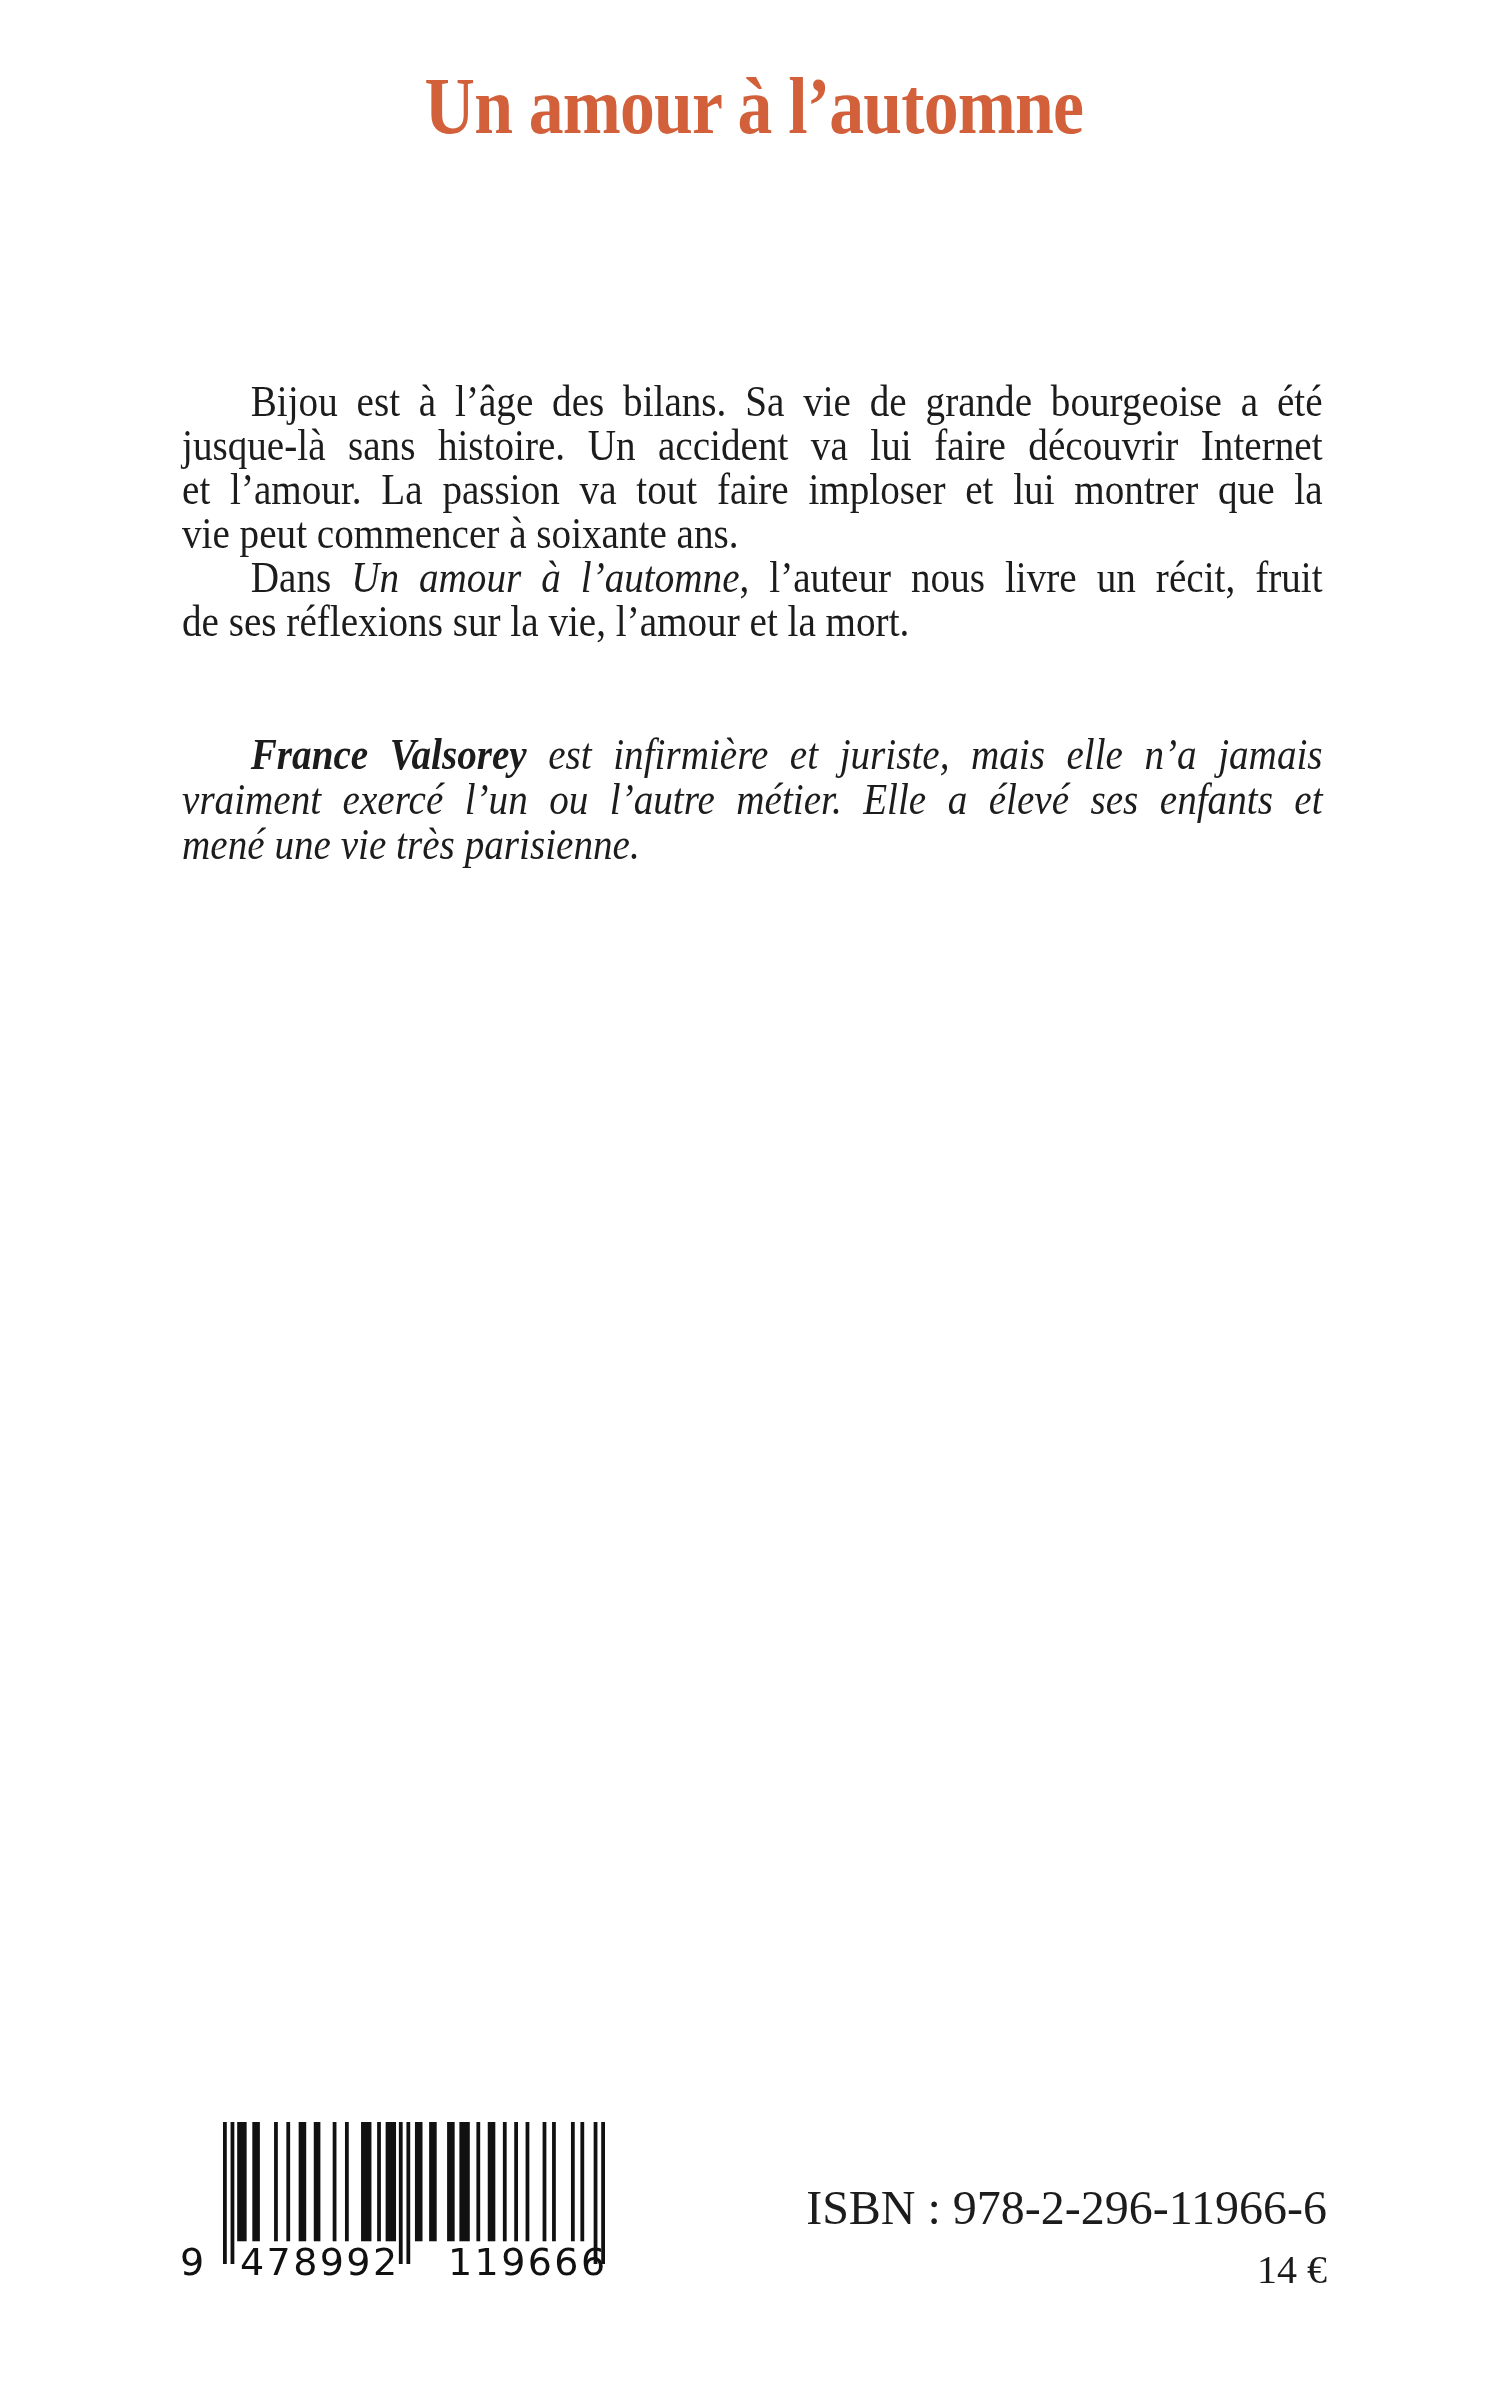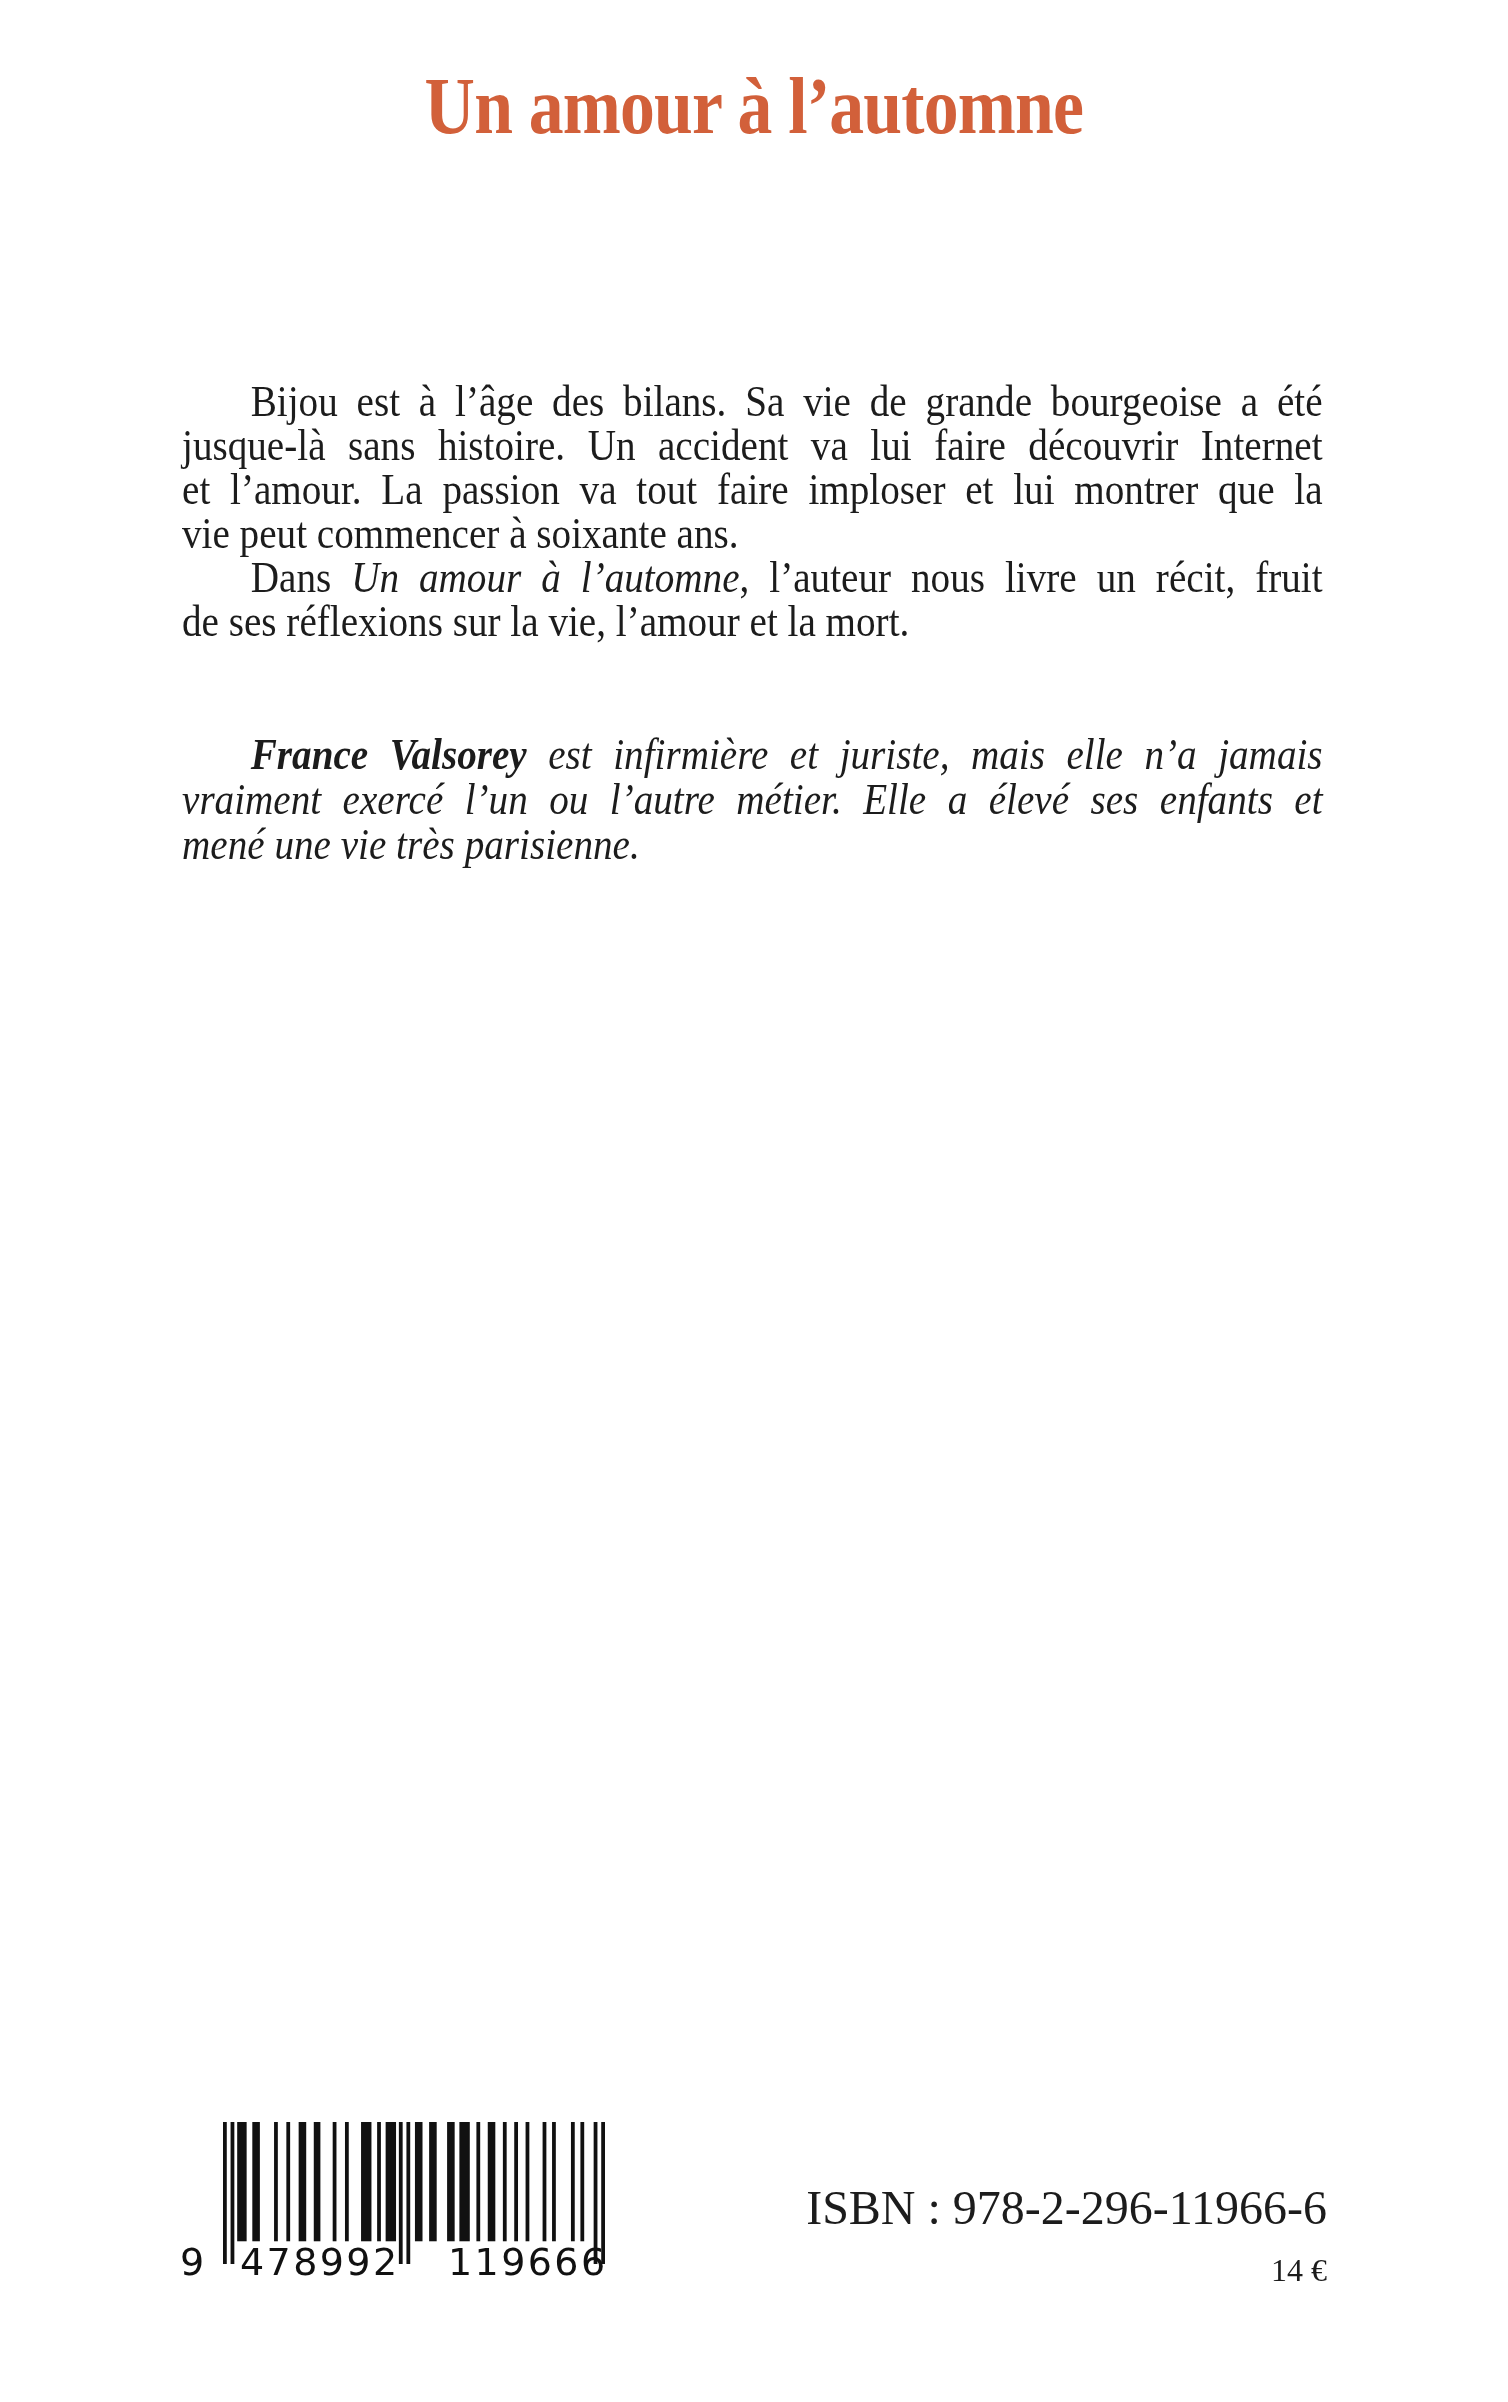--- a/index.html
+++ b/index.html
@@ -9,21 +9,21 @@
   .block { position:absolute; left:182px; width:1140px; }
   .lines { width:1311px; transform:scaleX(0.87); transform-origin:left top; }
   .line { white-space:nowrap; text-align:justify; text-align-last:justify; font-size:45px; height:44px; line-height:44px; overflow:visible; }
   .line.last { text-align-last:left; }
   .line.indent { padding-left:79px; }
   .author .line { height:45px; line-height:45px; font-style:italic; }
   .b { font-weight:bold; }
   .barcode { position:absolute; left:223px; top:2122px; width:382px; height:142px; }
   .digits { position:absolute; top:2243px; font-family:"DejaVu Sans", sans-serif; font-size:38px; line-height:38px; color:#111; letter-spacing:2.4px; }
   .isbn { position:absolute; right:181px; top:2188px; font-size:48px; line-height:40px; white-space:nowrap; }
-  .price { position:absolute; right:181px; top:2250px; font-size:32px; line-height:40px; white-space:nowrap; }
+  .price { position:absolute; right:181px; top:2250px; font-size:40px; line-height:40px; white-space:nowrap; }
 </style>
 </head>
 <body>
 
 <div class="title" style="color:#D2603A;">
   <span>Un amour à l’automne</span>
 </div>
 
 <div class="block" style="top:379px;font-family:Liberation Serif, serif;">
   <div class="lines">

